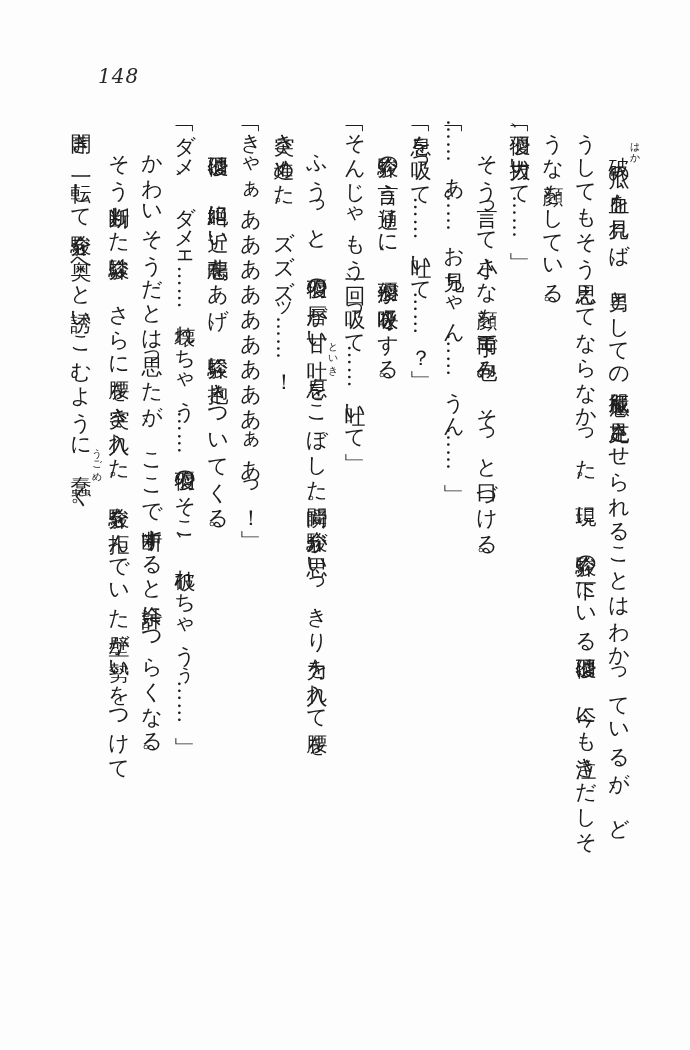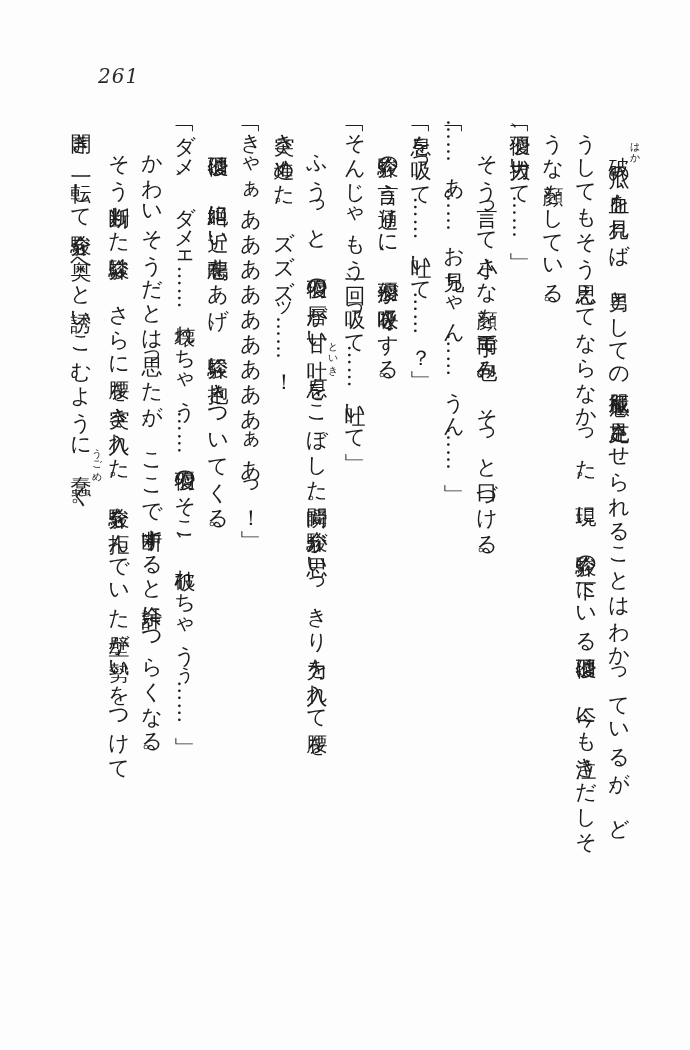--- a/index.html
+++ b/index.html
@@ -53,21 +53,21 @@
     line-height: 1;
     letter-spacing: 0;
     color: var(--ink);
     font-family: "DejaVu Serif", "Liberation Serif", serif;
   }
 </style>
 </head>
 <body>
 
 <div class="page">
-  <div class="page-number">261</div>
+  <div class="page-number">148</div>
   <div class="text-block" id="text-block">
       <div class="text-column">　<ruby>破瓜<rt>はか</rt></ruby>の血を見れば、男としての征服感を充足させられることはわかっているが、ど</div>
       <div class="text-column">うしてもそう思えてならなかった。現に、駿介の下にいる優羽は、今にも泣きだしそ</div>
       <div class="text-column">うな顔をしている。</div>
       <div class="text-column">「優羽、力抜いて……」</div>
       <div class="text-column">　そう言って小さな顔を両手で包み、そっと口づける。</div>
       <div class="text-column">「……あ……お兄ちゃん……うん……」</div>
       <div class="text-column">「息を吸って……吐いて……？」</div>
       <div class="text-column">　駿介の言う通りに、優羽が呼吸をする。</div>
       <div class="text-column">「そんじゃもう一回、吸って……吐いて」</div>

